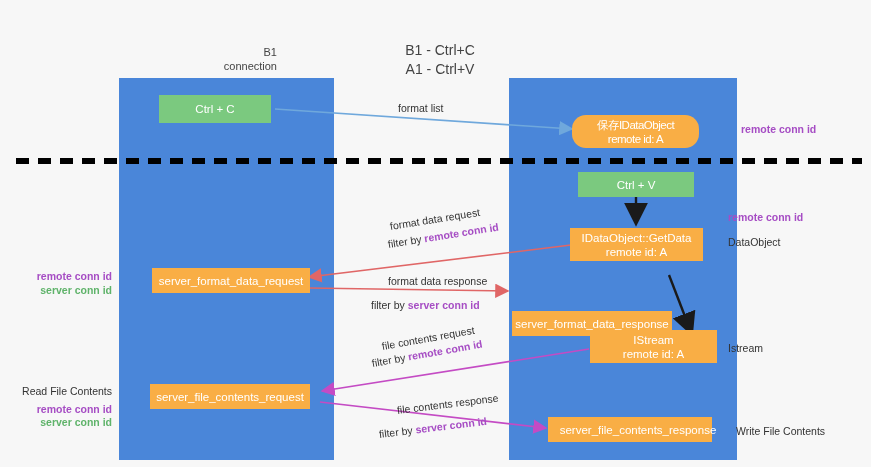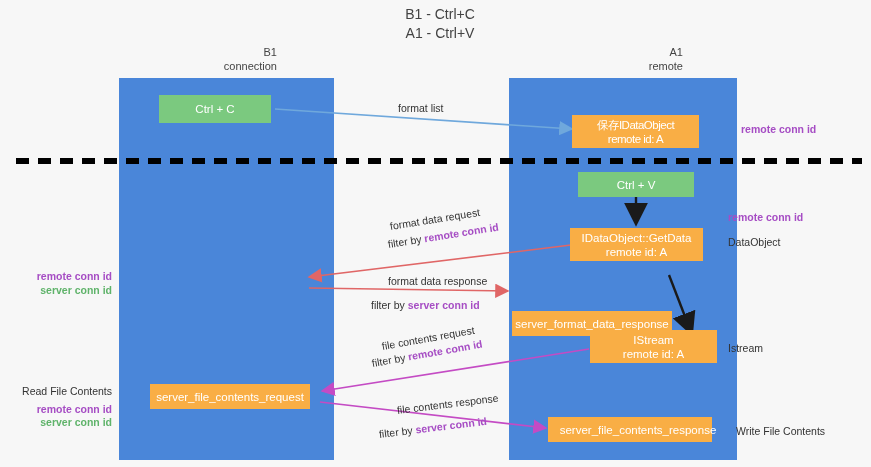--- a/index.html
+++ b/index.html
@@ -41,20 +41,21 @@
   }
   .box.orange { background: #f9ae45; }
   .box.green  { background: #7bc97f; }
 
   .title {
     position: absolute;
     text-align: center;
     color: #434343;
     font-size: 14px;
     line-height: 19px;
+    margin-top: 36px;
   }
   .colhead {
     position: absolute;
     text-align: right;
     color: #434343;
     font-size: 11px;
     line-height: 14px;
   }
   .lbl {
     position: absolute;
@@ -63,21 +64,21 @@
     color: #333333;
     white-space: nowrap;
   }
   .lbl.right  { text-align: right; }
   .purple { color: #a64dc4; font-weight: bold; }
   .green-t { color: #5fb36a; font-weight: bold; }
   .rot-1 { transform: rotate(-9deg); transform-origin: left center; }
   .rot-2 { transform: rotate(-10deg); transform-origin: left center; }
   .rot-3 { transform: rotate(-7deg); transform-origin: left center; }
   .plain { color: #333333; }
-  .garbled { letter-spacing: -0.5px; }
+  .garbled { letter-spacing: -0.5px; border-radius: 14px; }
 </style>
 </head>
 <body>
 
 <div id="stage">
 
   <div class="lane" style="left:119px; top:78px; width:215px; height:382px;"></div>
   <div class="lane" style="left:509px; top:78px; width:228px; height:382px;"></div>
 
   <svg class="layer">
@@ -115,43 +116,42 @@
 
   <div class="title" style="left:310px; top:5px; width:260px;">
     <div>B1 - Ctrl+C</div>
     <div>A1 - Ctrl+V</div>
   </div>
 
   <div class="colhead" style="left:157px; top:45px; width:120px;">
     <div>B1</div>
     <div>connection</div>
   </div>
-  <div class="colhead" style="left:563px; top:45px; width:120px;">
-    <div>A1</div>
-    <div>remote</div>
-  </div>
 
   <div class="box green" style="left:159px; top:95px; width:112px; height:28px;">
     <span>Ctrl + C</span>
   </div>
 
   <div class="box orange garbled" style="left:572px; top:115px; width:127px; height:33px;">
     <span>保存IDataObject</span>
     <span>remote id: A</span>
   </div>
 
   <div class="box green" style="left:578px; top:172px; width:116px; height:25px;">
     <span>Ctrl + V</span>
   </div>
 
   <div class="box orange" style="left:570px; top:228px; width:133px; height:33px;">
     <span>IDataObject::GetData</span>
     <span>remote id: A</span>
   </div>
 
+  <div class="box orange" style="left:152px; top:268px; width:158px; height:25px;">
+    <span>server_format_data_request</span>
+  </div>
 
   <div class="box orange" style="left:512px; top:278px; width:160px; height:25px;margin-top:33px;">
     <span>server_format_data_response</span>
   </div>
 
   <div class="box orange" style="left:590px; top:330px; width:127px; height:33px;">
     <span>IStream</span>
     <span>remote id: A</span>
   </div>
 

